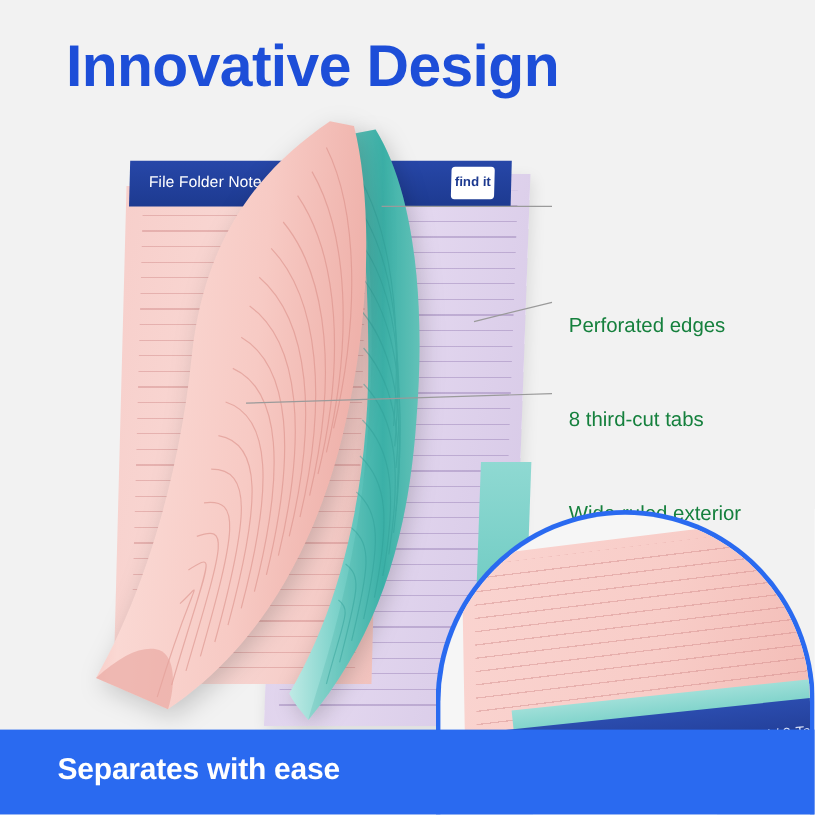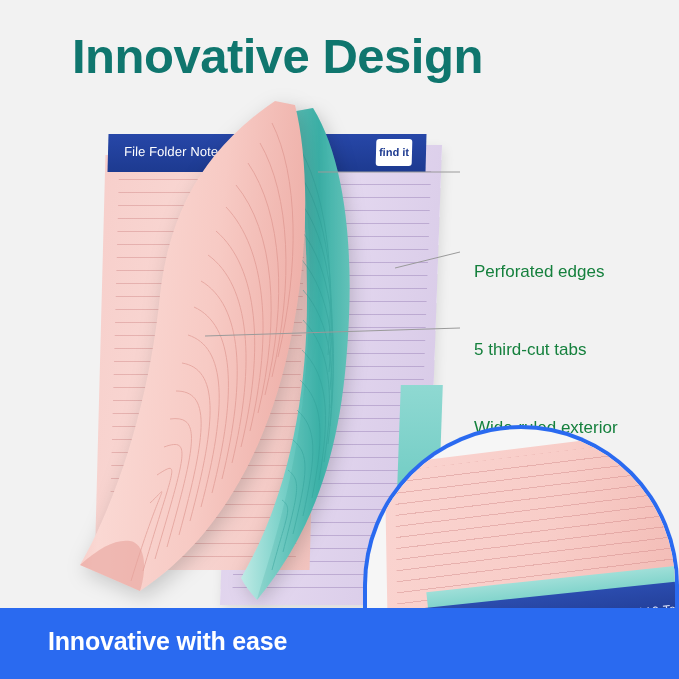--- a/index.html
+++ b/index.html
@@ -11,25 +11,25 @@
     position:relative;
   }
   .stage{
     position:absolute;inset:0;
     background:#f2f2f2;
     overflow:hidden;
   }
   
   .headline{
     position:absolute;
-    left:72px;top:28px;
+    left:55px;top:28px;
     font-size:49px;
     font-weight:bold;
     letter-spacing:-0.5px;
-    color:#0f766e;
+    color:#1d4ed8;
     white-space:nowrap;
   }
   
   .bottom-band{
     position:absolute;
     left:0;bottom:0;
     width:679px;height:71px;
     background:#2a6af0;
   }
   .bottom-band .band-text{
@@ -301,36 +301,36 @@
 
     <svg class="callouts" viewBox="0 0 679 508">
       <g stroke="#9a9a9a" stroke-width="1" fill="none">
         <line x1="318" y1="72" x2="460" y2="72"></line>
         <line x1="395" y1="168" x2="460" y2="152"></line>
         <line x1="205" y1="236" x2="460" y2="228"></line>
       </g>
     </svg>
 
     <div class="callout-label c1">Perforated edges</div>
-    <div class="callout-label c2">5 third-cut tabs</div>
+    <div class="callout-label c2">8 third-cut tabs</div>
     <div class="callout-label c3">Wide-ruled exterior
 and interior</div>
 
   </div>
 
   <div class="inset">
     <div class="inset-clip">
       <div class="pink-sheet">
         <div class="rules"></div>
       </div>
       <div class="teal-sliver"></div>
       <div class="navy-bar">
         <div class="mini-badge">find it</div>
         <div class="mini-text">ote Pad / 3-Tab</div>
       </div>
     </div>
   </div>
 
   <div class="bottom-band">
-    <div class="band-text">Innovative with ease</div>
+    <div class="band-text">Separates with ease</div>
   </div>
 
 </div>
 
 </body></html>

